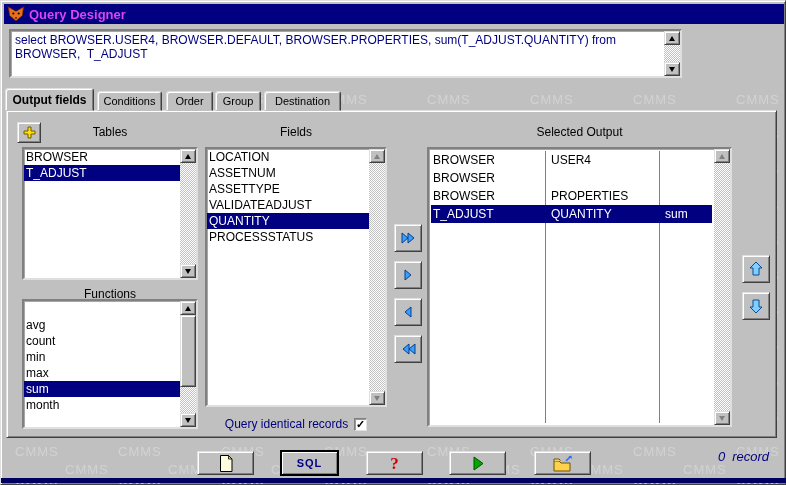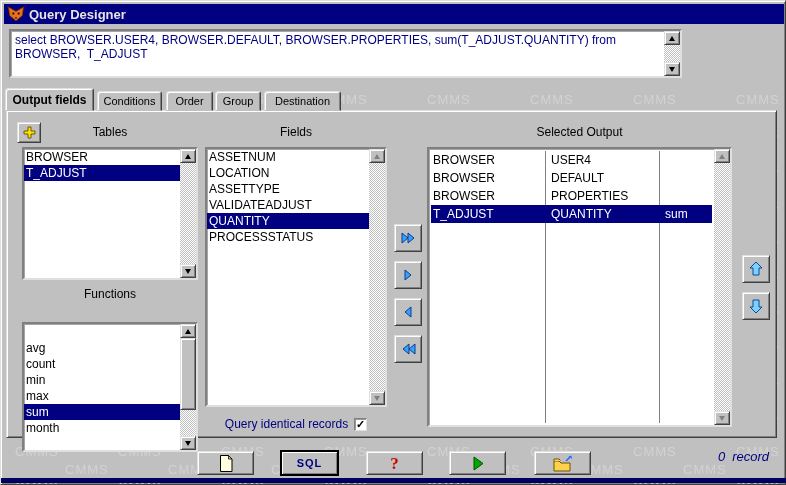--- a/index.html
+++ b/index.html
@@ -17,21 +17,21 @@
     box-shadow: inset 1px 1px 0 rgba(0,0,0,0.35); }
 
   
   #watermark-layer { position:absolute; inset:0; z-index:1; overflow:hidden; }
   .wm { position:absolute; font-size:13px; color:#d2d2d2; letter-spacing:1px; }
 
   
   #titlebar { position:absolute; left:3px; top:3px; width:780px; height:20px;
     background:#000080; z-index:3; display:flex; align-items:center; }
   #titlebar .fox { margin-left:3px; width:18px; height:16px; }
-  #title-text { color:#e5e5e5; font-weight:bold; font-size:13px; margin-left:4px; }
+  #title-text { color:#d946ef; font-weight:bold; font-size:13px; margin-left:4px; }
   #close-btn { position:absolute; right:3px; top:3px; width:16px; height:14px;
     font-size:9px; font-weight:bold; color:#000; line-height:1; }
 
   
   #sql-box { position:absolute; left:8px; top:28px; width:673px; height:49px; z-index:2; }
   #sql-text { position:absolute; left:2px; top:1px; right:18px; bottom:2px;
     color:#000080; font-size:12px; line-height:14px; padding:1px 2px; white-space:pre-wrap; overflow:hidden; }
 
   
   .sb { position:absolute; right:0; top:0; bottom:0; width:16px; display:flex; flex-direction:column; }
@@ -334,21 +334,21 @@
             <span class="tri-up"></span>
           </div>
         <div class="sb-track"></div>
         <div class="sb-btn btn3d">
             <span class="tri-down"></span>
           </div>
       </div>
     </div>
 
     <div class="sec-label" style="left:15px; top:176px; width:176px;">Functions</div>
-    <div class="listbox sunken" style="left:15px; top:211px; width:176px; height:130px;">
+    <div class="listbox sunken" style="left:15px; top:188px; width:176px; height:130px;">
       <div class="list-items" id="functions-list">
           <div class="li"></div>
           <div class="li">avg</div>
           <div class="li">count</div>
           <div class="li">min</div>
           <div class="li">max</div>
           <div class="li sel">sum</div>
           <div class="li">month</div>
         </div>
       <div class="sb">
@@ -360,22 +360,22 @@
           </div>
         <div class="sb-btn btn3d">
             <span class="tri-down"></span>
           </div>
       </div>
     </div>
 
     <div class="sec-label" style="left:198px; top:14px; width:182px;">Fields</div>
     <div class="listbox sunken" style="left:198px; top:36px; width:182px; height:260px;">
       <div class="list-items" id="fields-list">
+          <div class="li">LOCATION</div>
           <div class="li">ASSETNUM</div>
-          <div class="li">LOCATION</div>
           <div class="li">ASSETTYPE</div>
           <div class="li">VALIDATEADJUST</div>
           <div class="li sel">QUANTITY</div>
           <div class="li">PROCESSSTATUS</div>
         </div>
       <div class="sb dis">
         <div class="sb-btn btn3d">
             <span class="tri-up"></span>
           </div>
         <div class="sb-track"></div>
@@ -395,21 +395,20 @@
       <div class="gline" style="left:116px;"></div>
       <div class="gline" style="left:230px;"></div>
       <div id="output-rows">
           <div class="grow" style="top: 2px;">
             <div class="gcell c0">BROWSER</div>
             <div class="gcell c1">USER4</div>
             <div class="gcell c2"></div>
           </div>
           <div class="grow" style="top: 20px;">
             <div class="gcell c0">BROWSER</div>
-            <div class="gcell c1">DEFAULT</div>
             <div class="gcell c2"></div>
           </div>
           <div class="grow" style="top: 38px;">
             <div class="gcell c0">BROWSER</div>
             <div class="gcell c1">PROPERTIES</div>
             <div class="gcell c2"></div>
           </div>
           <div class="grow sel" style="top: 56px;">
             <div class="gcell c0">T_ADJUST</div>
             <div class="gcell c1">QUANTITY</div>

